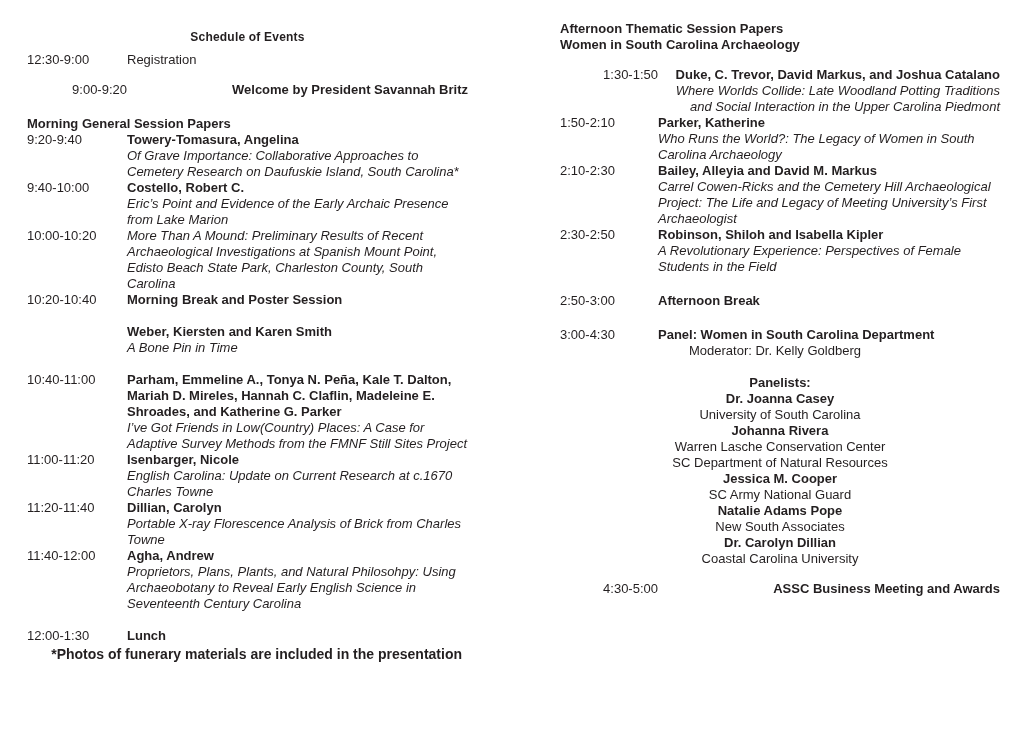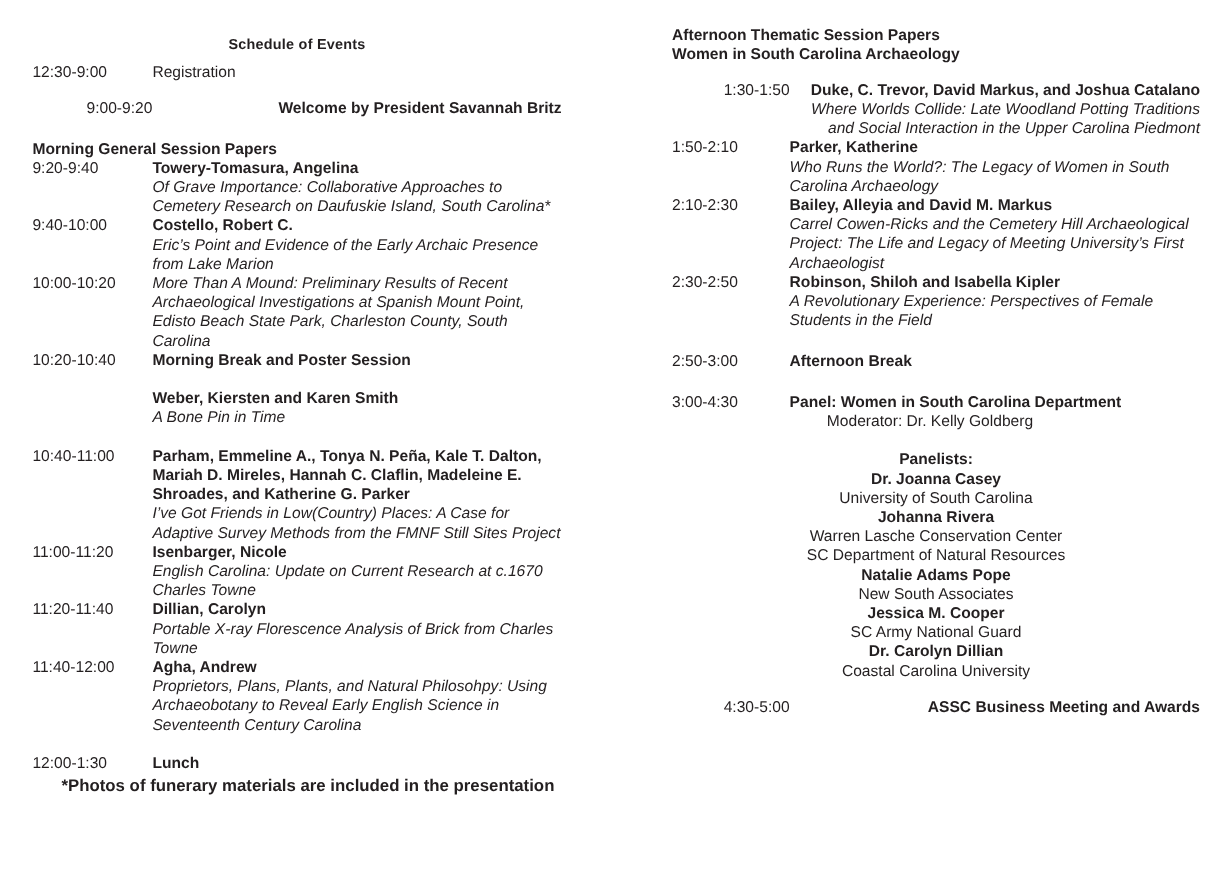--- a/index.html
+++ b/index.html
@@ -235,30 +235,30 @@
     <div class="panelist-group mt17">
       <div class="panelist-name">Johanna Rivera</div>
       <div class="panelist-affiliation">Warren Lasche Conservation Center</div>
     </div>
 
     <div class="panelist-group mt17">
       <div class="panelist-affiliation">SC Department of Natural Resources</div>
     </div>
 
     <div class="panelist-group mt17">
+      <div class="panelist-name">Jessica M. Cooper</div>
+      <div class="panelist-affiliation">SC Army National Guard</div>
+    </div>
+
+    <div class="panelist-group mt17">
       <div class="panelist-name">Natalie Adams Pope</div>
       <div class="panelist-affiliation">New South Associates</div>
     </div>
 
     <div class="panelist-group mt17">
-      <div class="panelist-name">Jessica M. Cooper</div>
-      <div class="panelist-affiliation">SC Army National Guard</div>
-    </div>
-
-    <div class="panelist-group mt17">
       <div class="panelist-name">Dr. Carolyn Dillian</div>
       <div class="panelist-affiliation">Coastal Carolina University</div>
     </div>
 
     <div class="row mt14">
       <div class="time">4:30-5:00</div>
       <div class="content">
         <div class="name">ASSC Business Meeting and Awards</div>
       </div>
     </div>

